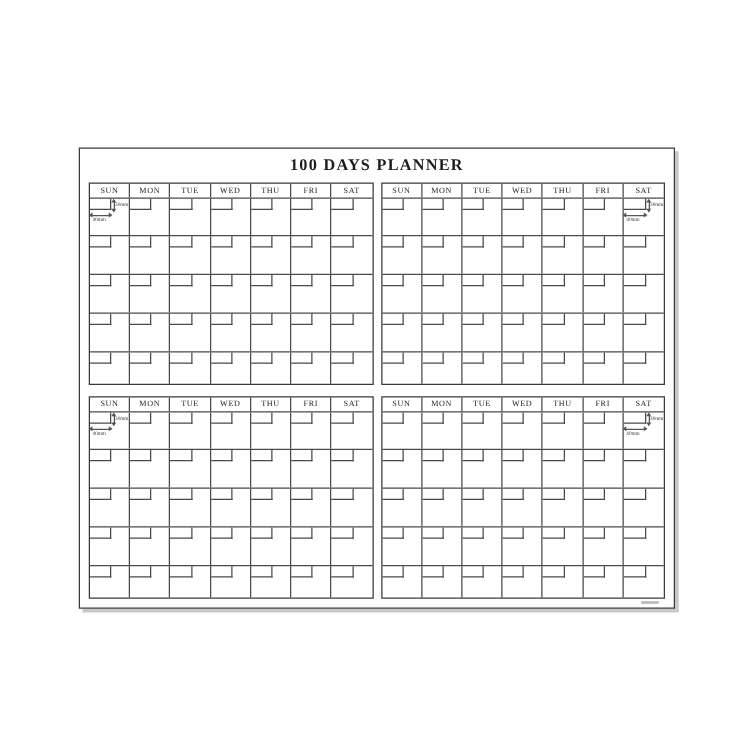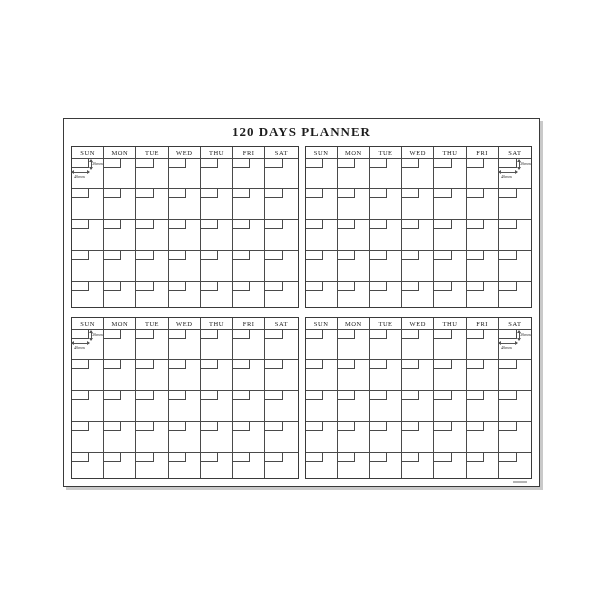--- a/index.html
+++ b/index.html
@@ -73,21 +73,21 @@
   }
   .dim-h .dim-label{display:block;transform-origin:left top;margin-top:1px;margin-left:2px;}
   .corner-mark{
     position:absolute;right:12px;bottom:3px;width:14px;height:2px;background:#b5b5b5;
   }
 </style>
 </head>
 <body>
 
 <div class="poster">
-  <div class="poster-title">120 DAYS PLANNER</div>
+  <div class="poster-title">100 DAYS PLANNER</div>
   <div class="cal-area">
     <div class="calendar">
         <div class="cal-header">
           <div class="hcell">SUN</div>
           <div class="hcell">MON</div>
           <div class="hcell">TUE</div>
           <div class="hcell">WED</div>
           <div class="hcell">THU</div>
           <div class="hcell">FRI</div>
           <div class="hcell">SAT</div>

